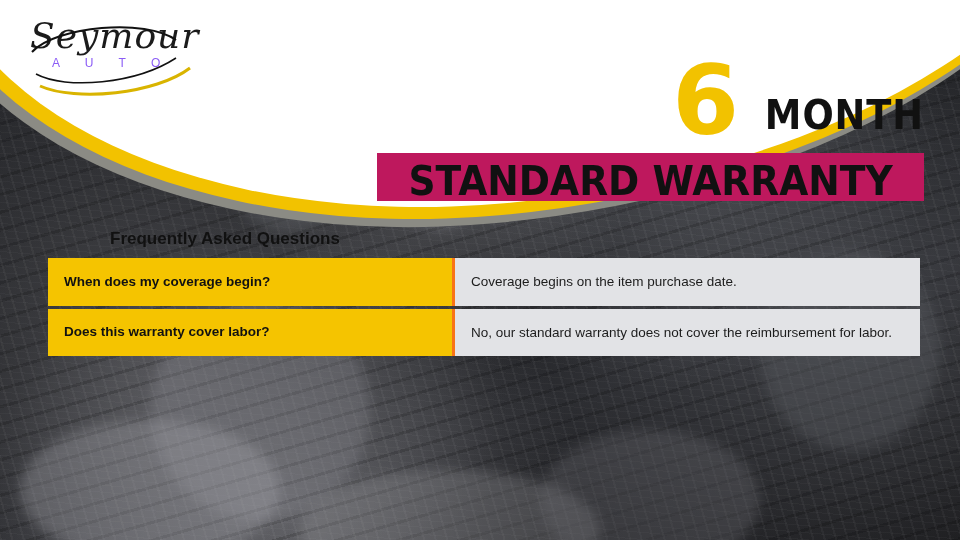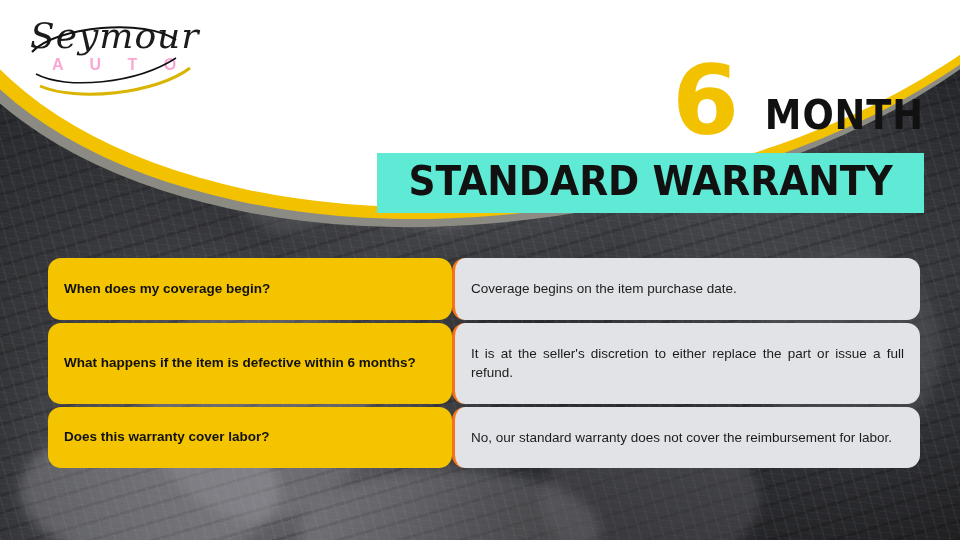--- a/index.html
+++ b/index.html
@@ -95,24 +95,24 @@
     font-style: italic;
     font-size: 36px;
     color: #1b1b1b;
     letter-spacing: 1px;
     line-height: 1;
     padding-left: 8px;
   }
   .logo-sub {
     margin-top: 2px;
     padding-left: 30px;
-    font-size: 16px;
+    font-size: 12px;
     letter-spacing: 11px;
-    color: #f9a8d4;
-    font-weight: bold;
+    color: #8b5cf6;
+    font-weight: normal;
   }
   .logo-swash {
     position: absolute;
     left: 4px; top: 6px;
     width: 170px; height: 76px;
     pointer-events: none;
   }
 
   
   .warranty-block {
@@ -141,22 +141,22 @@
     font-size: 40px;
     line-height: 1;
     color: #111;
     letter-spacing: 1px;
     transform: scaleX(.92);
     transform-origin: right bottom;
     padding-bottom: 6px;
   }
   .std-bar {
     margin-top: 12px;
-    background: #5eead4;
-    padding: 8px 16px 12px 16px;
+    background: #be185d;
+    padding: 8px 16px 0 16px;
   }
   .std-bar span {
     font-family: "DejaVu Sans", sans-serif;
     font-weight: bold;
     font-size: 40px;
     line-height: 1;
     color: #111;
     letter-spacing: 0px;
     transform: scaleX(.94);
     display: inline-block;
@@ -174,22 +174,21 @@
   .faq-table {
     position: absolute;
     left: 48px;
     top: 255px;
     width: 872px;
     border-collapse: separate;
     border-spacing: 0 3px;
   }
   .faq-table td {
     vertical-align: middle;
-    padding: 21px 16px;
-    border-radius: 13px;
+    padding: 14px 16px;
   }
   td.q {
     width: 372px;
     background: #f5c400;
     color: #111;
     font-size: 13.5px;
     font-weight: bold;
     line-height: 1.35;
   }
   td.a {
@@ -238,31 +237,28 @@
   <div class="warranty-block">
     <div class="month-line">
       <div class="big-num">6</div>
       <div class="month-word">MONTH</div>
     </div>
     <div class="std-bar">
       <span>STANDARD WARRANTY</span>
     </div>
   </div>
 
+  <div class="faq-title">Frequently Asked Questions</div>
 
   <table class="faq-table">
     <tbody>
       <tr>
         <td class="q">When does my coverage begin?</td>
         <td class="a">Coverage begins on the item purchase date.</td>
       </tr>
       <tr>
-        <td class="q">What happens if the item is defective within 6 months?</td>
-        <td class="a">It is at the seller's discretion to either replace the part or issue a full refund.</td>
-      </tr>
-      <tr>
         <td class="q">Does this warranty cover labor?</td>
         <td class="a">No, our standard warranty does not cover the reimbursement for labor.</td>
       </tr>
     </tbody>
   </table>
 
 </div>
 
 </body></html>

